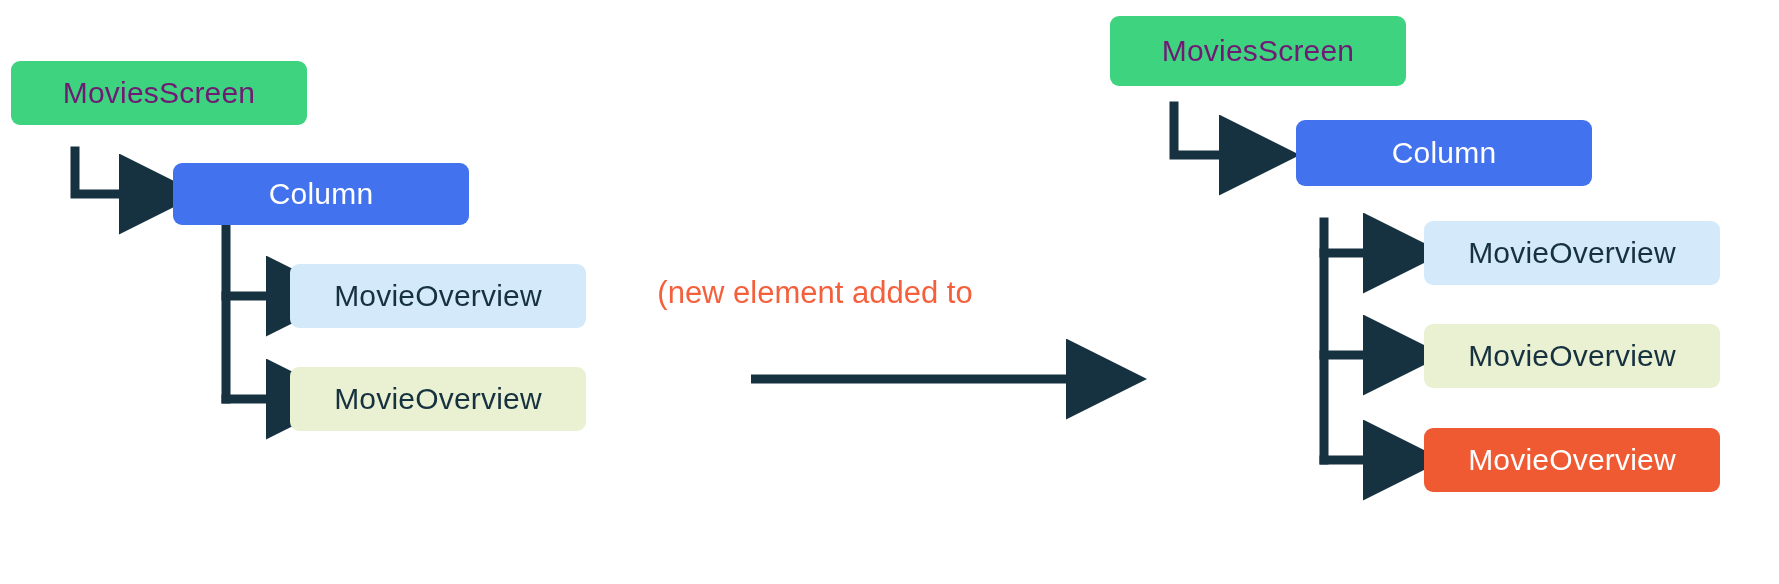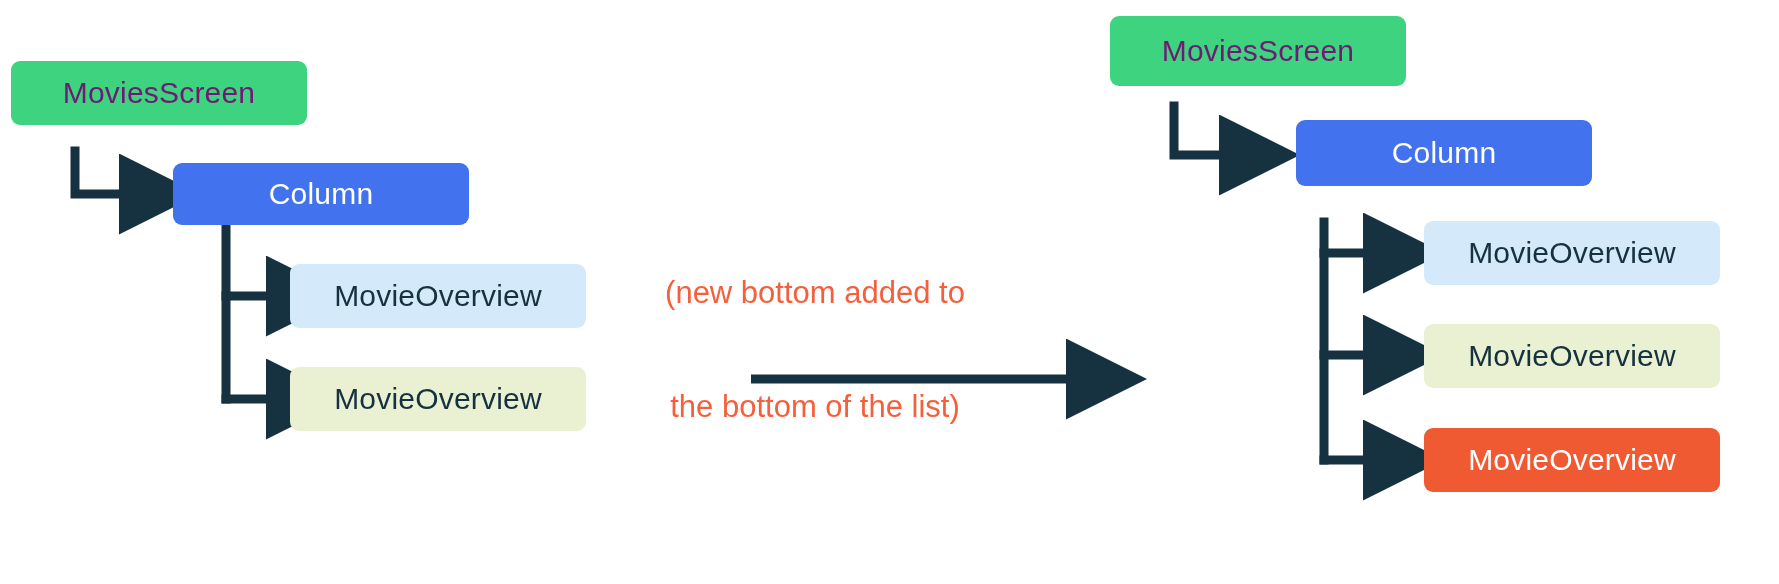--- a/index.html
+++ b/index.html
@@ -105,22 +105,21 @@
 
   <div class="node node-green" style="left:11px; top:61px; width:296px; height:64px;">MoviesScreen</div>
 
   <div class="node node-blue" style="left:152px; top:163px; width:296px; height:62px;">Column</div>
 
   <div class="node node-lightblue" style="left:290px; top:264px; width:296px; height:64px;">MovieOverview</div>
 
   <div class="node node-lime" style="left:290px; top:367px; width:296px; height:64px;">MovieOverview</div>
 
   <div class="caption" style="left:655px; top:198px; width:320px;">
-    <div>(new bottom added to</div>
-    <div>the bottom of the list)</div>
+    <div>(new element added to</div>
   </div>
 
   <div class="node node-green" style="left:1110px; top:16px; width:296px; height:70px;">MoviesScreen</div>
 
   <div class="node node-blue" style="left:1275px; top:120px; width:296px; height:66px;">Column</div>
 
   <div class="node node-lightblue" style="left:1424px; top:221px; width:296px; height:64px;">MovieOverview</div>
 
   <div class="node node-lime" style="left:1424px; top:324px; width:296px; height:64px;">MovieOverview</div>
 

